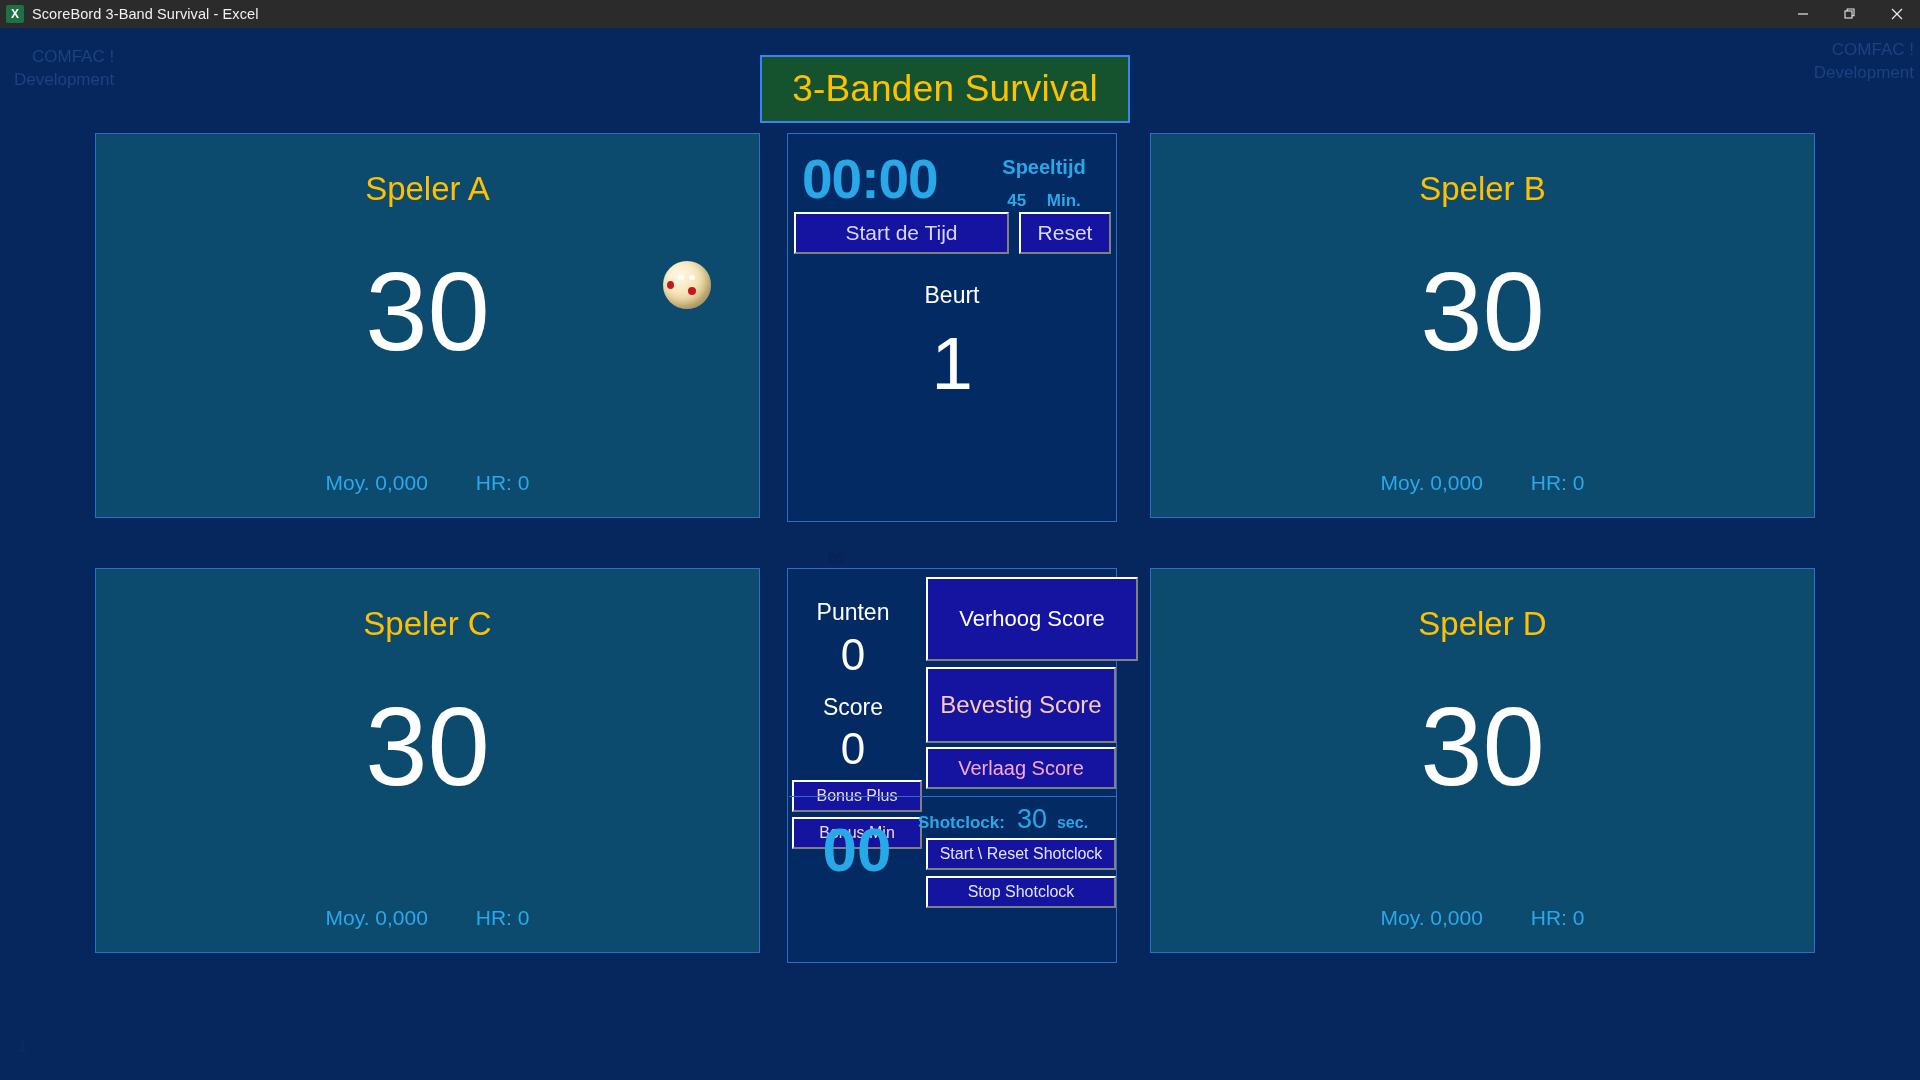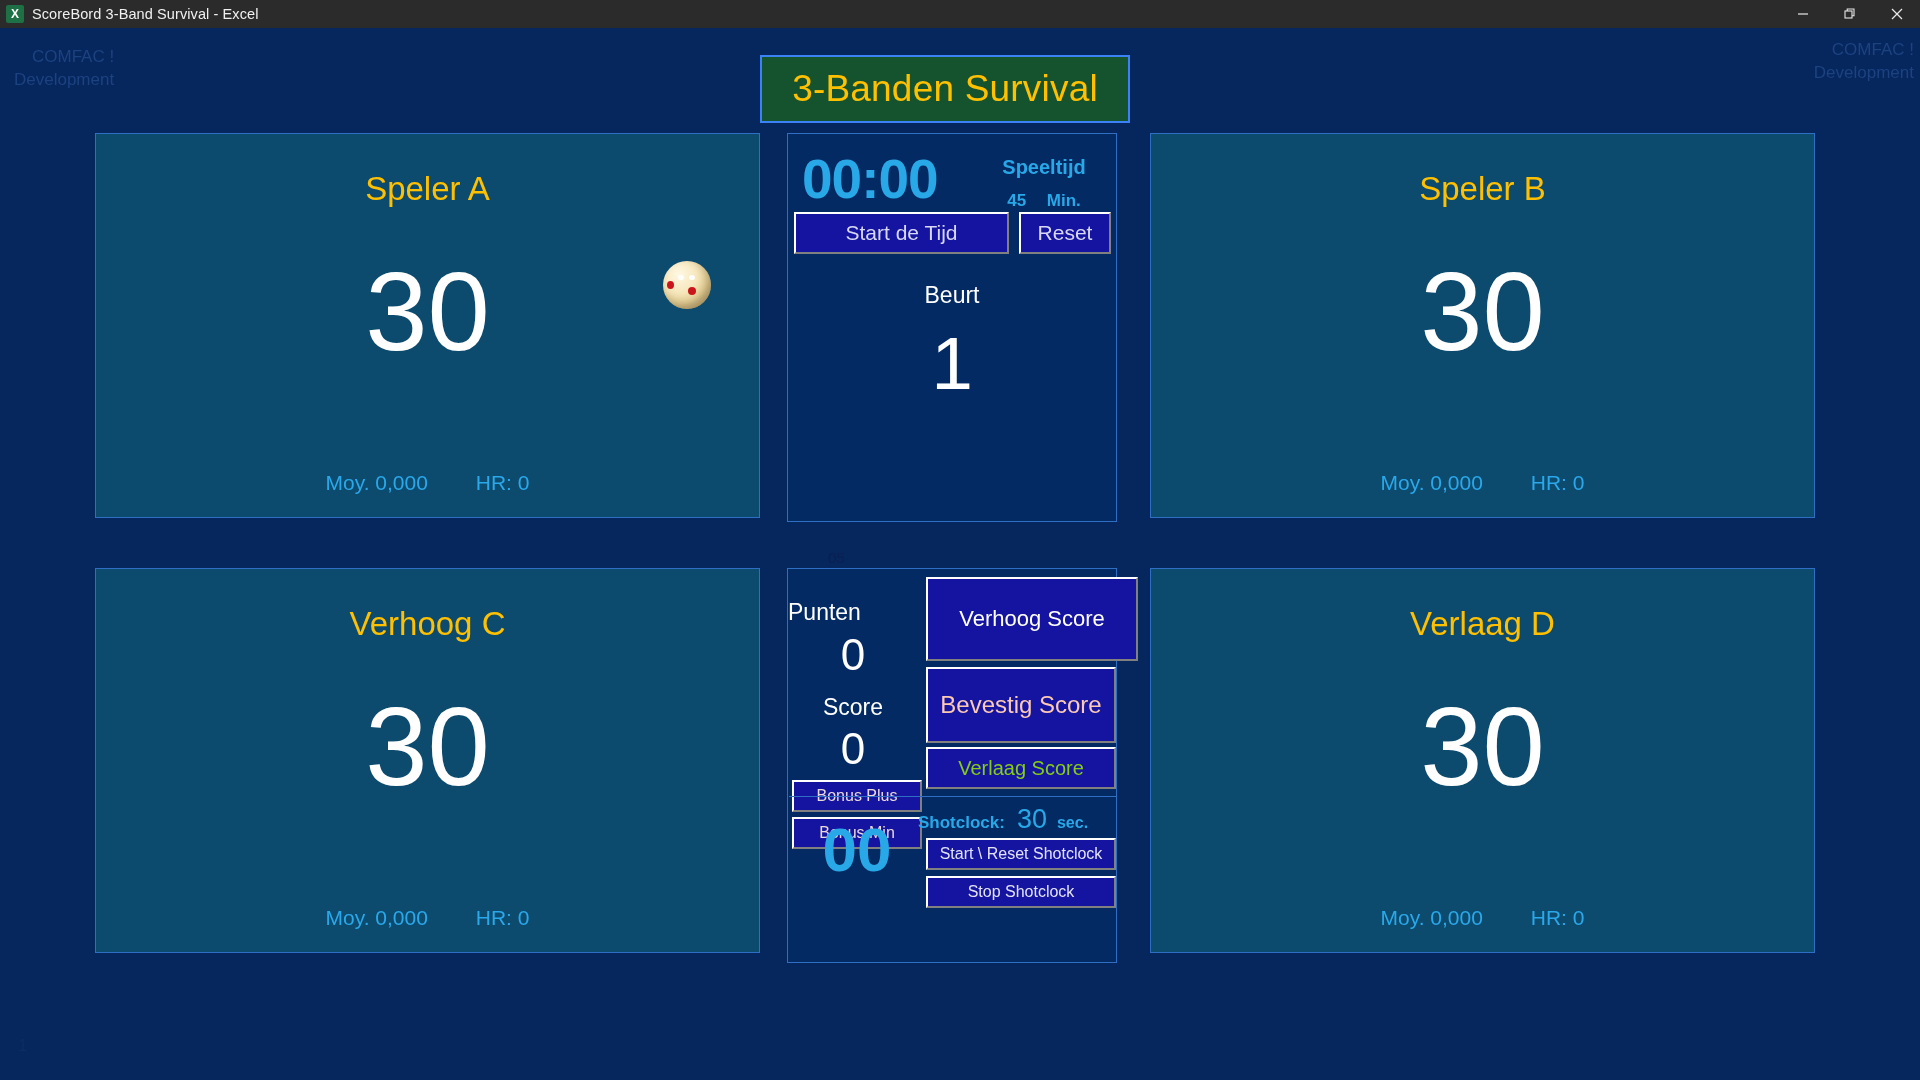--- a/index.html
+++ b/index.html
@@ -158,31 +158,31 @@
   
   .stray05 {
     position: absolute; left: 828px; top: 521px;
     color: #0b2050; font-size: 15px;
   }
   .center-bot {
     position: absolute; left: 787px; top: 540px;
     width: 330px; height: 395px;
     background: #042a63; border: 1px solid #2e6fc4;
   }
-  .lbl-punten { position: absolute; left: 0; top: 30px;  width: 130px; color: #fff; font-size: 23px; }
+  .lbl-punten { position: absolute; left: 0; top: 30px;  width: 130px; text-align: center; color: #fff; font-size: 23px; }
   .val-punten { position: absolute; left: 0; top: 62px;  width: 130px; text-align: center; color: #fff; font-size: 44px; line-height: 48px; }
   .lbl-bonus  { position: absolute; left: 0; top: 125px; width: 130px; text-align: center; color: #fff; font-size: 23px; }
   .val-bonus  { position: absolute; left: 0; top: 156px; width: 130px; text-align: center; color: #fff; font-size: 44px; line-height: 48px; }
 
   .btn-bonus-plus { position: absolute; left: 4px; top: 211px; width: 130px; height: 32px; font-size: 16px; color:#eadad8; }
   .btn-bonus-min  { position: absolute; left: 4px; top: 248px; width: 130px; height: 32px; font-size: 16px; color:#eadad8; }
 
   .btn-verhoog  { position: absolute; left: 138px; top: 8px;   width: 212px; height: 84px;  font-size: 22px; color:#ffffff; }
   .btn-bevestig { position: absolute; left: 138px; top: 98px;  width: 190px; height: 76px;  font-size: 24px; color:#fbc9b4; line-height: 30px; }
-  .btn-verlaag  { position: absolute; left: 138px; top: 178px; width: 190px; height: 42px;  font-size: 20px; color:#84cc16; }
+  .btn-verlaag  { position: absolute; left: 138px; top: 178px; width: 190px; height: 42px;  font-size: 20px; color:#f9a8d4; }
 
   .sc-sep { position: absolute; left: 1px; top: 227px; width: 328px; height: 1px; background: #2e6fc4; }
 
   .shot-val {
     position: absolute; left: 8px; top: 248px; width: 122px;
     text-align: center; color: #29a8e8; font-size: 62px; font-weight: bold; line-height: 66px;
   }
   .shot-head {
     position: absolute; left: 130px; top: 235px; width: 200px;
     color: #29a8e8; font-size: 17px; font-weight: bold;
@@ -262,30 +262,30 @@
   <div class="panel p-b">
     <div class="p-name">Speler B</div>
     <div class="p-score">30</div>
     <div class="p-stats">
       <span class="moy">Moy. 0,000</span>
       <span>HR: 0</span>
     </div>
   </div>
 
   <div class="panel p-c">
-    <div class="p-name">Verhoog C</div>
+    <div class="p-name">Speler C</div>
     <div class="p-score">30</div>
     <div class="p-stats">
       <span class="moy">Moy. 0,000</span>
       <span>HR: 0</span>
     </div>
   </div>
 
   <div class="panel p-d">
-    <div class="p-name">Verlaag D</div>
+    <div class="p-name">Speler D</div>
     <div class="p-score">30</div>
     <div class="p-stats">
       <span class="moy">Moy. 0,000</span>
       <span>HR: 0</span>
     </div>
   </div>
 
   <div class="center-top">
     <div class="clock">00:00</div>
     <div class="speeltijd">Speeltijd</div>

